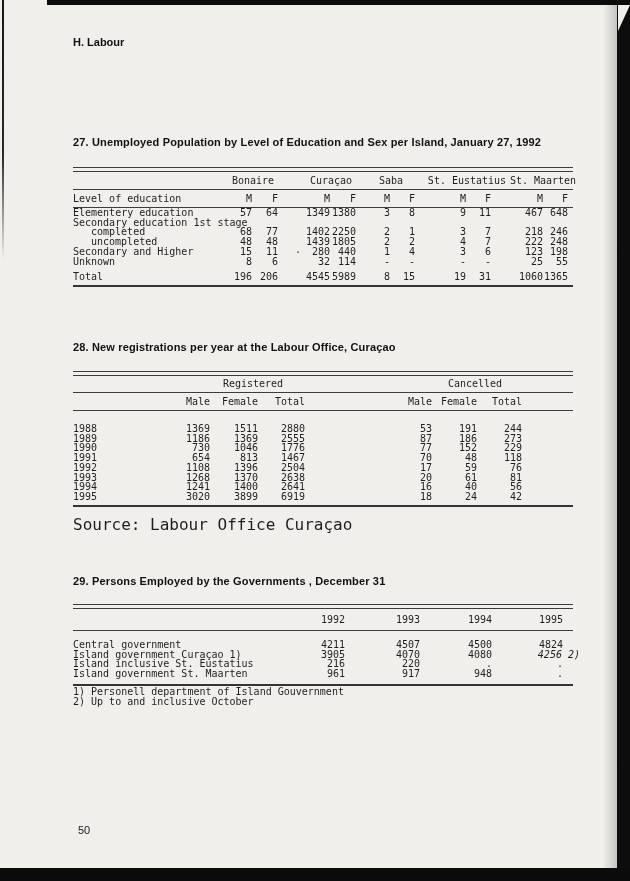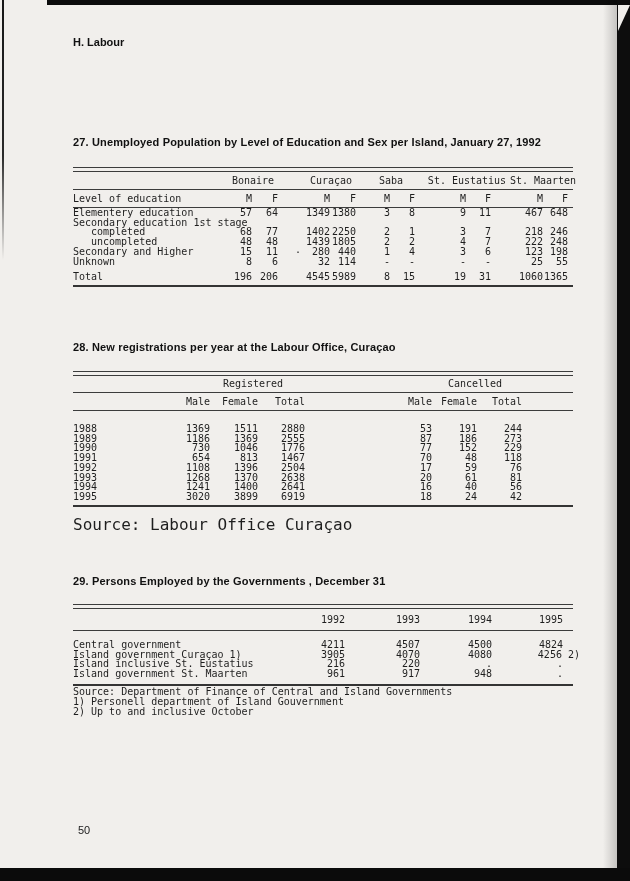--- a/index.html
+++ b/index.html
@@ -168,23 +168,23 @@
     <div class="g29 yrow" id="t29-years">
       <span class="lbl"></span>
     <span class="num">1992</span>
         <span class="num">1993</span>
         <span class="num">1994</span>
         <span class="num">1995</span>
       </div>
     <div class="rule1"></div>
     <div class="rows29" id="t29-rows">
         <div class="g29 drow"><span class="lbl">Central government</span><span class="num">4211</span><span class="num">4507</span><span class="num">4500</span><span class="num">4824</span></div>
-        <div class="g29 drow"><span class="lbl">Island government Curaçao 1)</span><span class="num">3905</span><span class="num">4070</span><span class="num">4080</span><span class="num" style="margin-right: -17px;">4256 2)</span></div>
+        <div class="g29 drow"><span class="lbl">Island government Curaçao 1)</span><span class="num">3905</span><span class="num">4070</span><span class="num">4080</span><span class="num" style="margin-right: -17px; font-style: italic;">4256 2)</span></div>
         <div class="g29 drow"><span class="lbl">Island inclusive St. Eustatius</span><span class="num">216</span><span class="num">220</span><span class="num">.</span><span class="num">.</span></div>
         <div class="g29 drow"><span class="lbl">Island government St. Maarten</span><span class="num">961</span><span class="num">917</span><span class="num">948</span><span class="num">.</span></div>
       </div>
     <div class="pre-rule-gap29"></div>
     <div class="ruleB"></div>
   </div>
-  <div class="fn29" id="t29-footnotes"><div>Source: Department of Finance of Central and Island Governments</div><div>1) Personell department of Island Gouvernment</div><div>2) Up to and inclusive October</div></div>
+  <div class="fn29" id="t29-footnotes"><div>1) Personell department of Island Gouvernment</div><div>2) Up to and inclusive October</div></div>
 
   <div class="pagenum">50</div>
 </div>
 
 </body></html>

